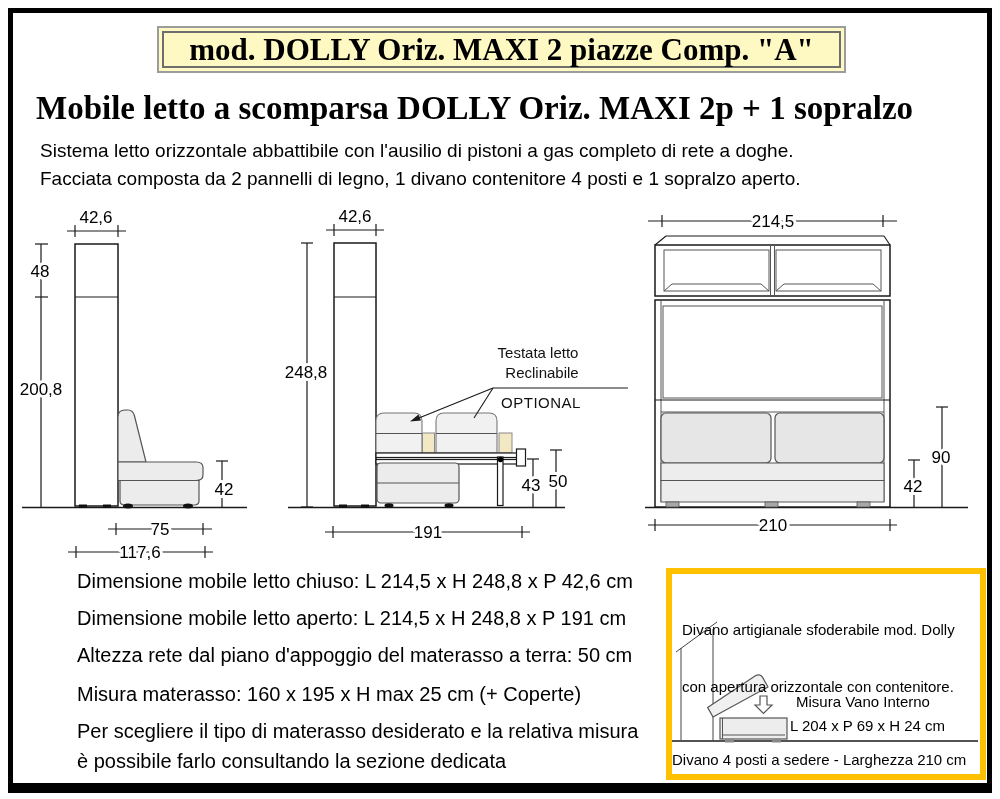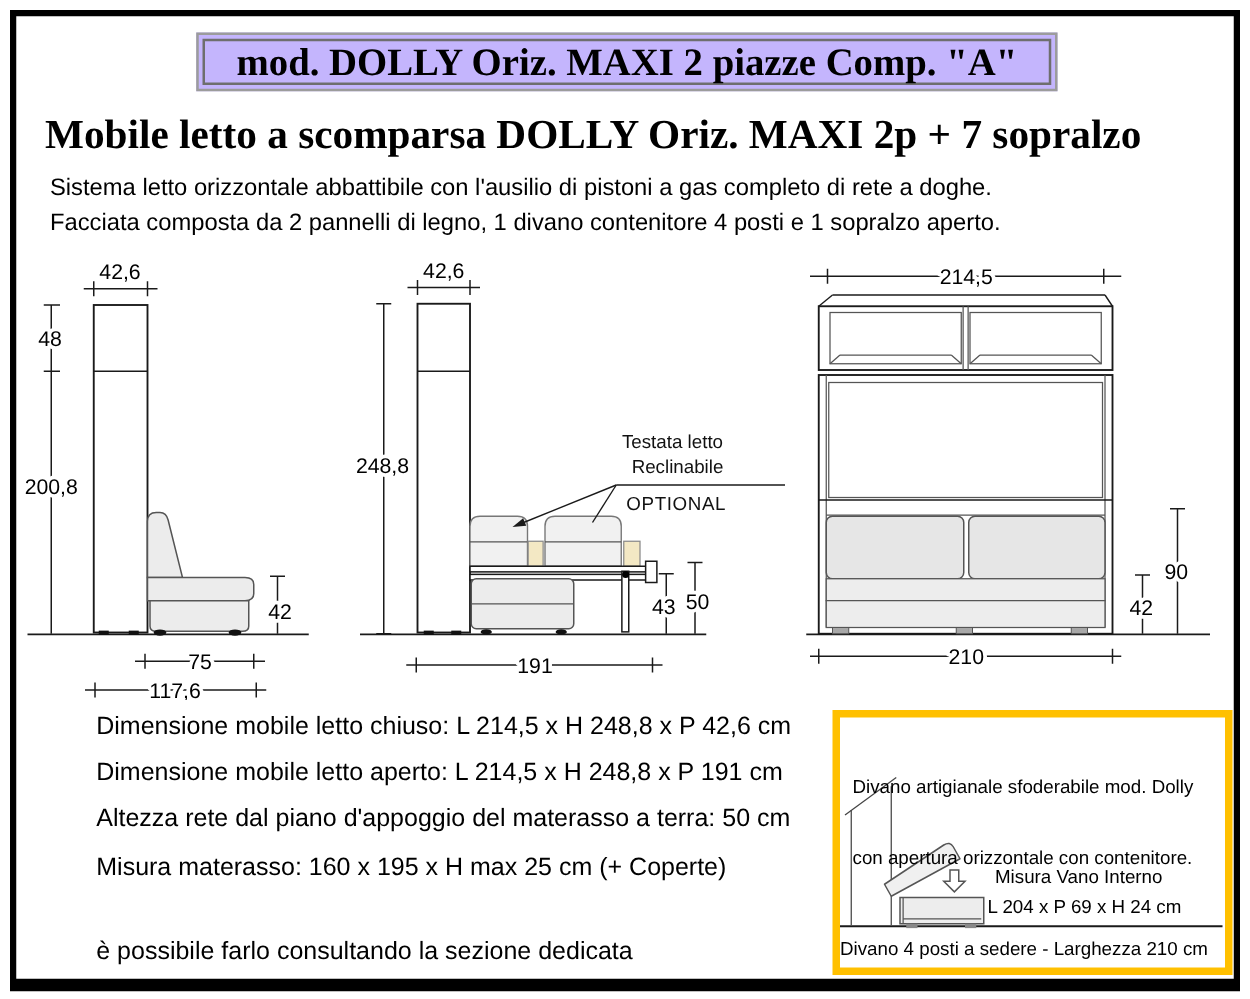--- a/index.html
+++ b/index.html
@@ -1,21 +1,21 @@
 <!DOCTYPE html>
 <html><head>
 <meta charset="utf-8">
 <style>
   html,body{margin:0;padding:0;background:#fff;}
   .page{position:relative;width:1000px;height:799px;background:#fff;overflow:hidden;
         font-family:"Liberation Sans","DejaVu Sans",sans-serif;color:#000;}
   .frame{position:absolute;left:8px;top:8px;right:8px;bottom:6px;
          border:5px solid #000;border-bottom-width:10px;pointer-events:none;}
   .title-box{position:absolute;left:157px;top:26px;width:689px;height:47px;
-             border:2px solid #9c9c9c;padding:3px;box-sizing:border-box;background:#c4b5fd;text-align:center;}
+             border:2px solid #9c9c9c;padding:3px;box-sizing:border-box;background:#fef9c3;text-align:center;}
   .title-inner{border:2px solid #6e6e6e;height:100%;box-sizing:border-box;
                display:flex;align-items:center;justify-content:center;}
   .title-inner span{font-family:"Liberation Serif","DejaVu Serif",serif;font-weight:700;
                     font-size:31px;white-space:pre;}
   .subtitle{position:absolute;left:36px;top:90px;margin:0;
             font-family:"Liberation Serif","DejaVu Serif",serif;font-weight:700;
             font-size:33px;white-space:pre;}
   .desc{position:absolute;left:40px;font-size:19px;white-space:pre;}
   .desc.l1{top:140px;}
   .desc.l2{top:168px;}
@@ -53,21 +53,21 @@
 
 <div class="page">
   <div class="frame"></div>
 
   <div class="title-box">
     <div class="title-inner">
       <span>mod. DOLLY Oriz. MAXI 2 piazze Comp. "A"</span>
     </div>
   </div>
 
-  <h1 class="subtitle">Mobile letto a scomparsa DOLLY Oriz. MAXI 2p + 7 sopralzo</h1>
+  <h1 class="subtitle">Mobile letto a scomparsa DOLLY Oriz. MAXI 2p + 1 sopralzo</h1>
   <div class="desc l1">Sistema letto orizzontale abbattibile con l'ausilio di pistoni a gas completo di rete a doghe.</div>
   <div class="desc l2">Facciata composta da 2 pannelli di legno, 1 divano contenitore 4 posti e 1 sopralzo aperto.</div>
 
   <svg class="diagrams" viewBox="0 0 1000 360">
 
     <g>
       <line class="ln" x1="22" y1="307.5" x2="247" y2="307.5"></line>
       <rect class="white" x="75" y="44" width="43" height="262"></rect>
       <line class="ln2" x1="75" y1="97" x2="118" y2="97"></line>
       <rect class="foot" x="79" y="304.5" width="8" height="3.5"></rect>
@@ -239,20 +239,21 @@
           <line x1="890" y1="319" x2="890" y2="331"></line>
       </g>
       <text class="dimlbl" x="773" y="331">210</text>
     </g>
   </svg>
 
   <div class="spec s0">Dimensione mobile letto chiuso: L 214,5 x H 248,8 x P 42,6 cm</div>
   <div class="spec s1">Dimensione mobile letto aperto: L 214,5 x H 248,8 x P 191 cm</div>
   <div class="spec s2">Altezza rete dal piano d'appoggio del materasso a terra: 50 cm</div>
   <div class="spec s3">Misura materasso: 160 x 195 x H max 25 cm (+ Coperte)</div>
+  <div class="spec s4">Per scegliere il tipo di materasso desiderato e la relativa misura</div>
   <div class="spec s5">è possibile farlo consultando la sezione dedicata</div>
 
   <div class="info-box" style="border-color: rgb(255, 192, 0);">
     <svg class="ib-svg" viewBox="0 0 308 200">
       <line class="ln2" x1="0" y1="167" x2="306" y2="167" style="stroke-width:1.6"></line>
       <g class="thin" style="stroke:#444">
         <line x1="9" y1="74" x2="9" y2="166"></line>
           <line x1="41" y1="55" x2="41" y2="166"></line>
           <line x1="4" y1="78" x2="45" y2="48"></line>
       </g>

